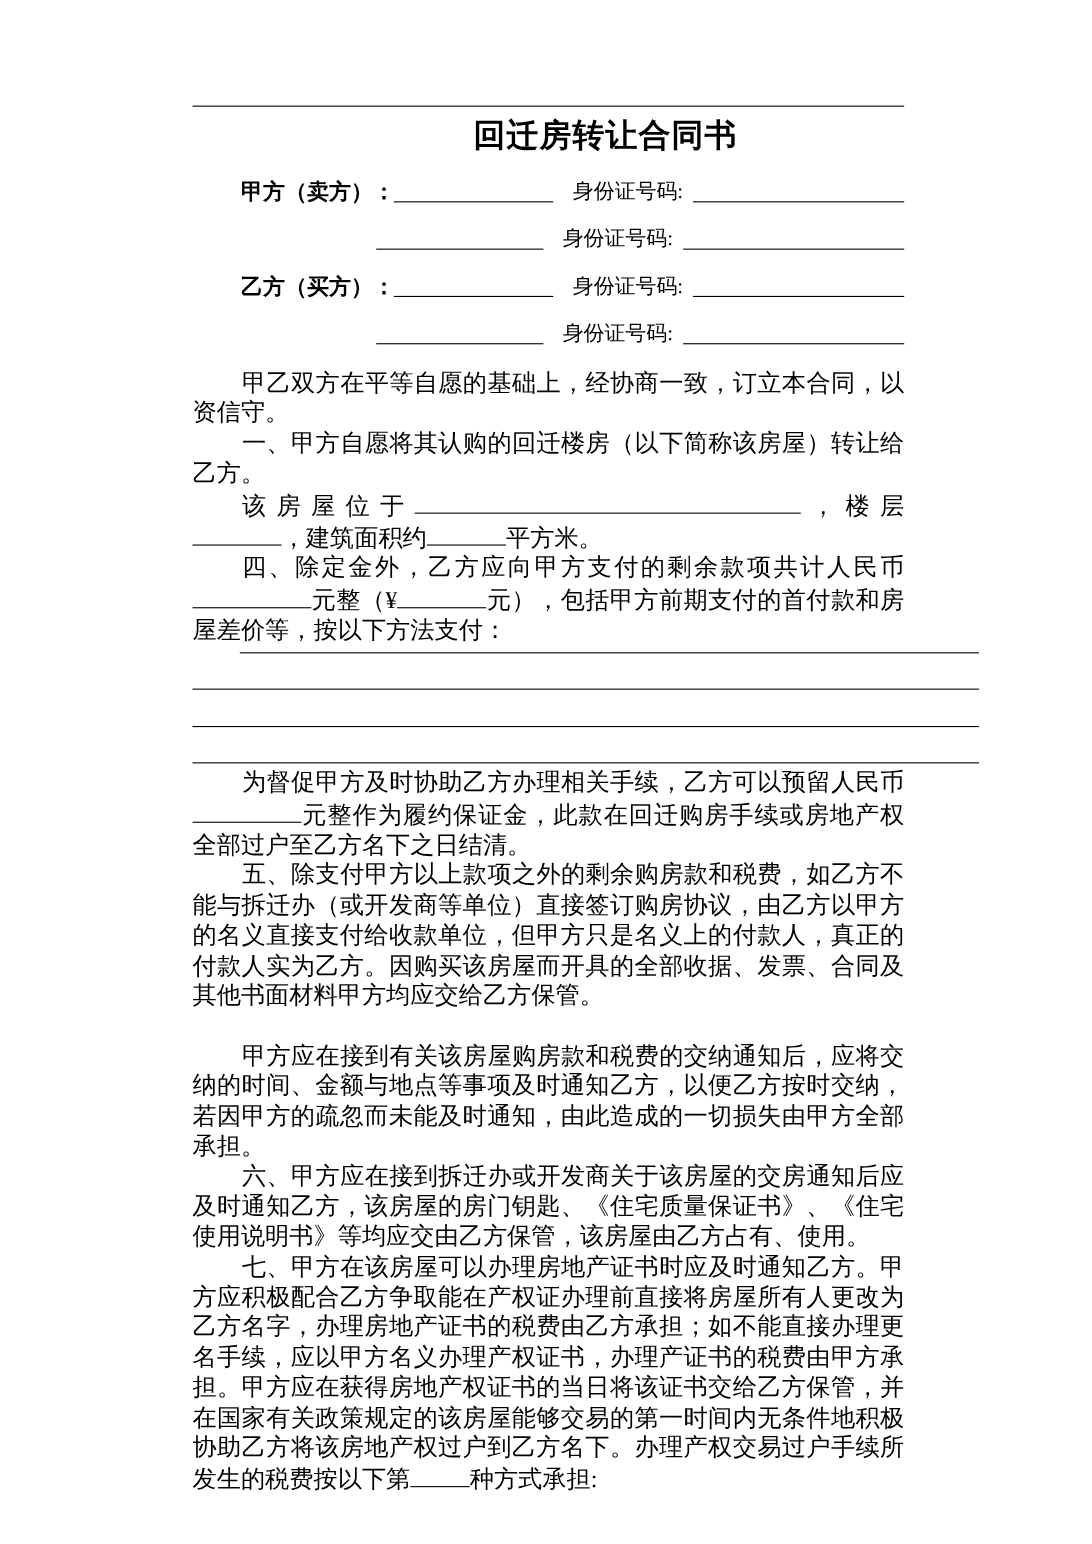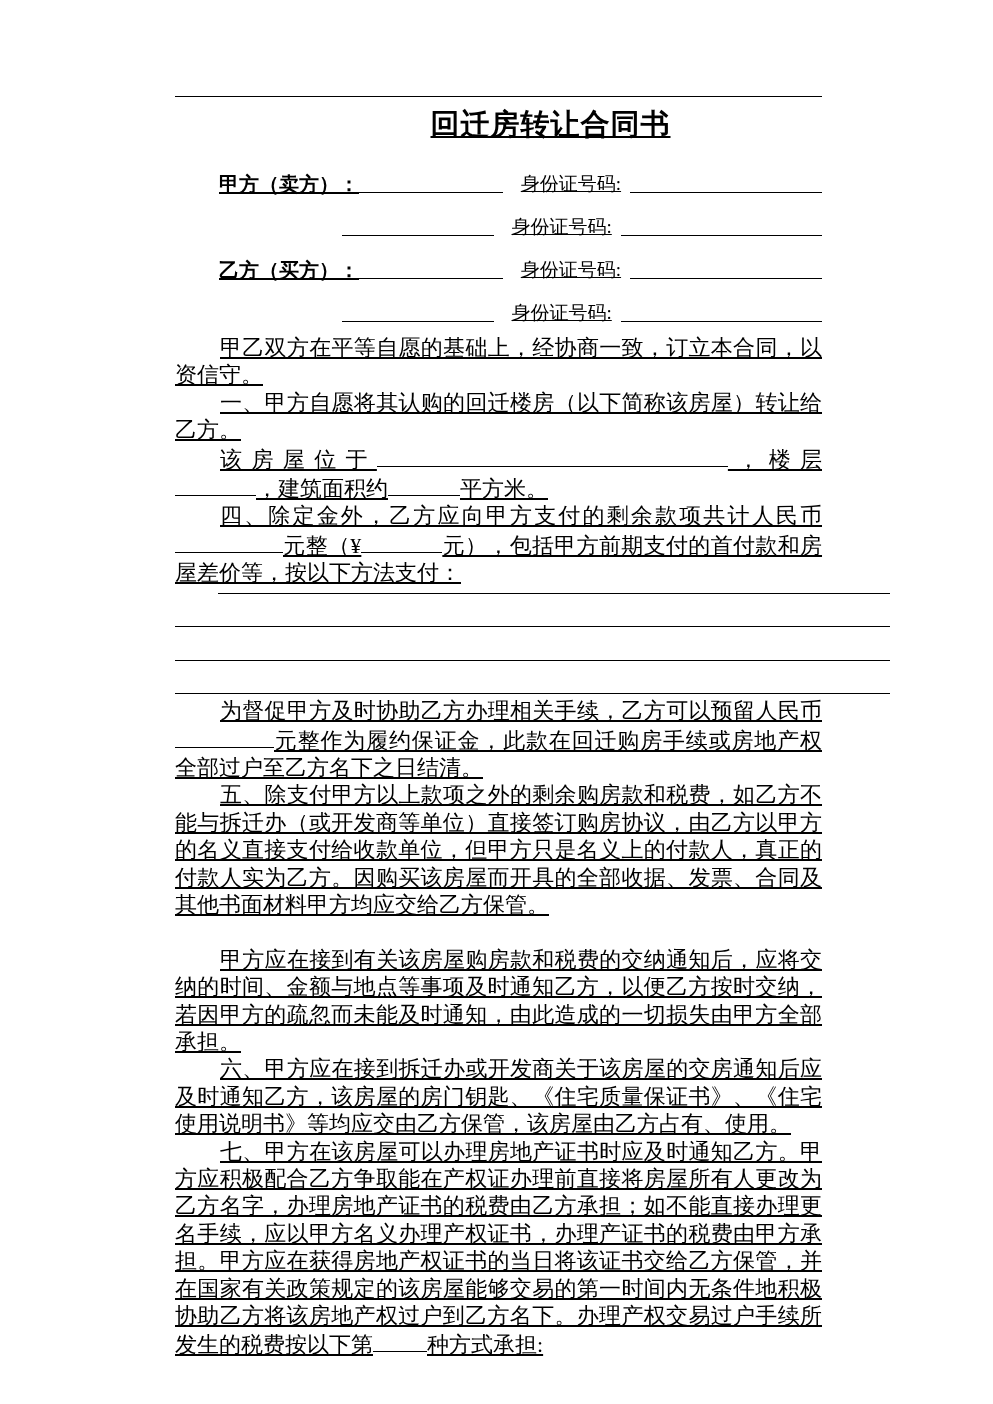--- a/index.html
+++ b/index.html
@@ -6,41 +6,40 @@
   .page {
     position:relative;
     width:787px; height:1404px;
     margin:0 auto;
     background:#ffffff;
     color:#000000;
     font-family:"Liberation Serif","DejaVu Serif",serif;
     box-sizing:border-box;
     padding:0 68px 0 72px;
     overflow:hidden;
-    text-decoration:underline;
   }
   .top-rule {
     margin-top:96px;
     border:none;
     border-top:1.7px solid #000;
     height:0;
   }
   .doc-title {
     margin:4px 0 0 104px;
     text-align:center;
     font-size:29px;
     font-weight:bold;
     line-height:38px;
     letter-spacing:1px;
   }
   
   .parties { margin-top:19px; }
   .party-row {
     display:flex;
-    align-items:center;
+    align-items:flex-start;
     height:43px;
     font-size:19px;
   }
   .party-label {
     display:inline-block;
     width:139px;
     margin-left:44px;
     font-weight:bold;
     font-size:20px;
     white-space:nowrap;

